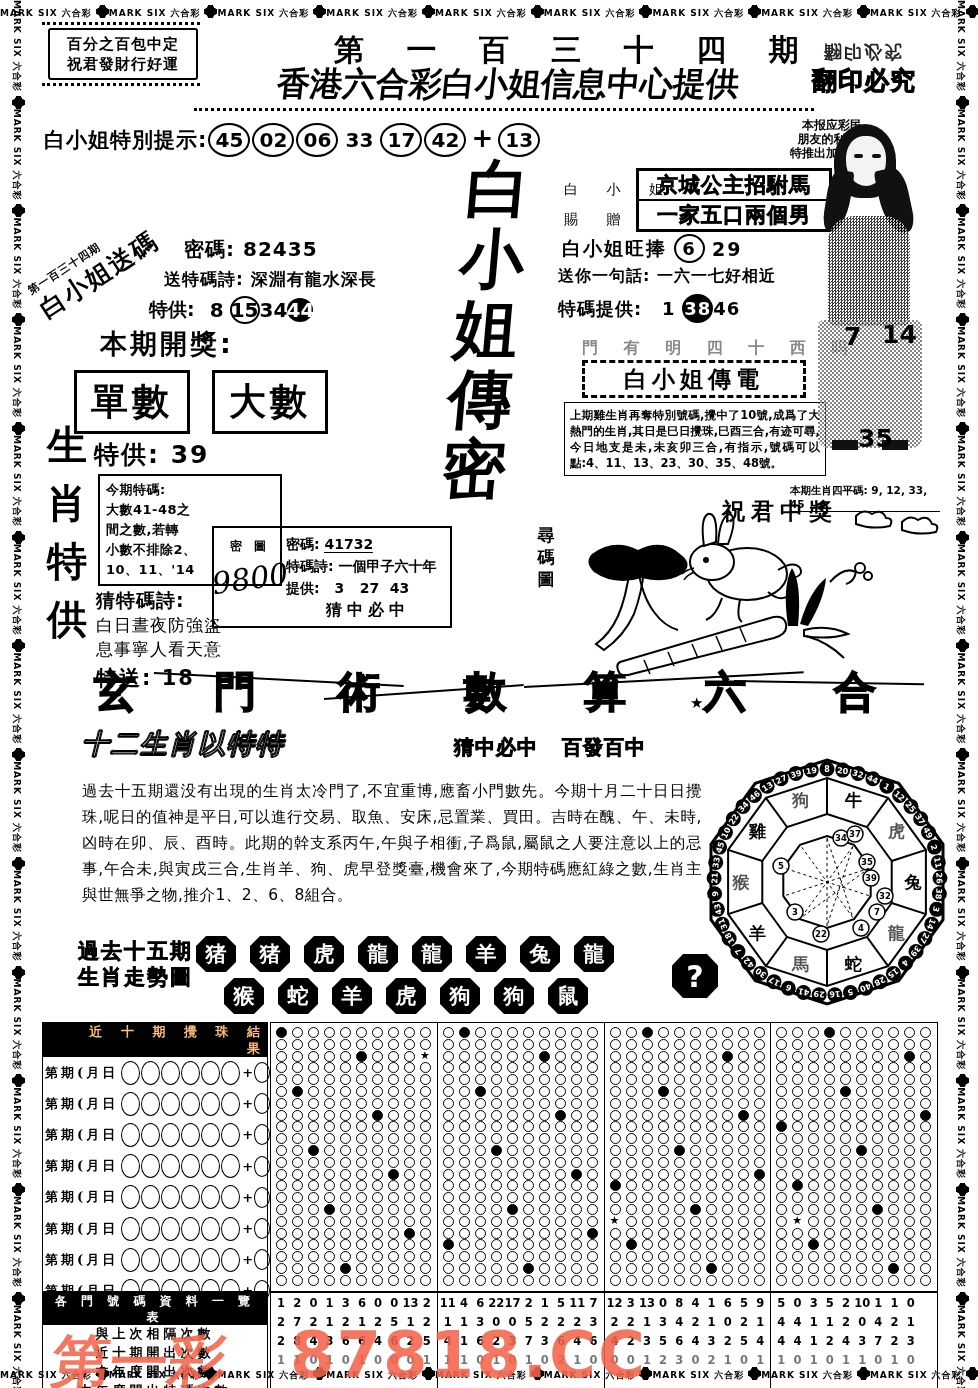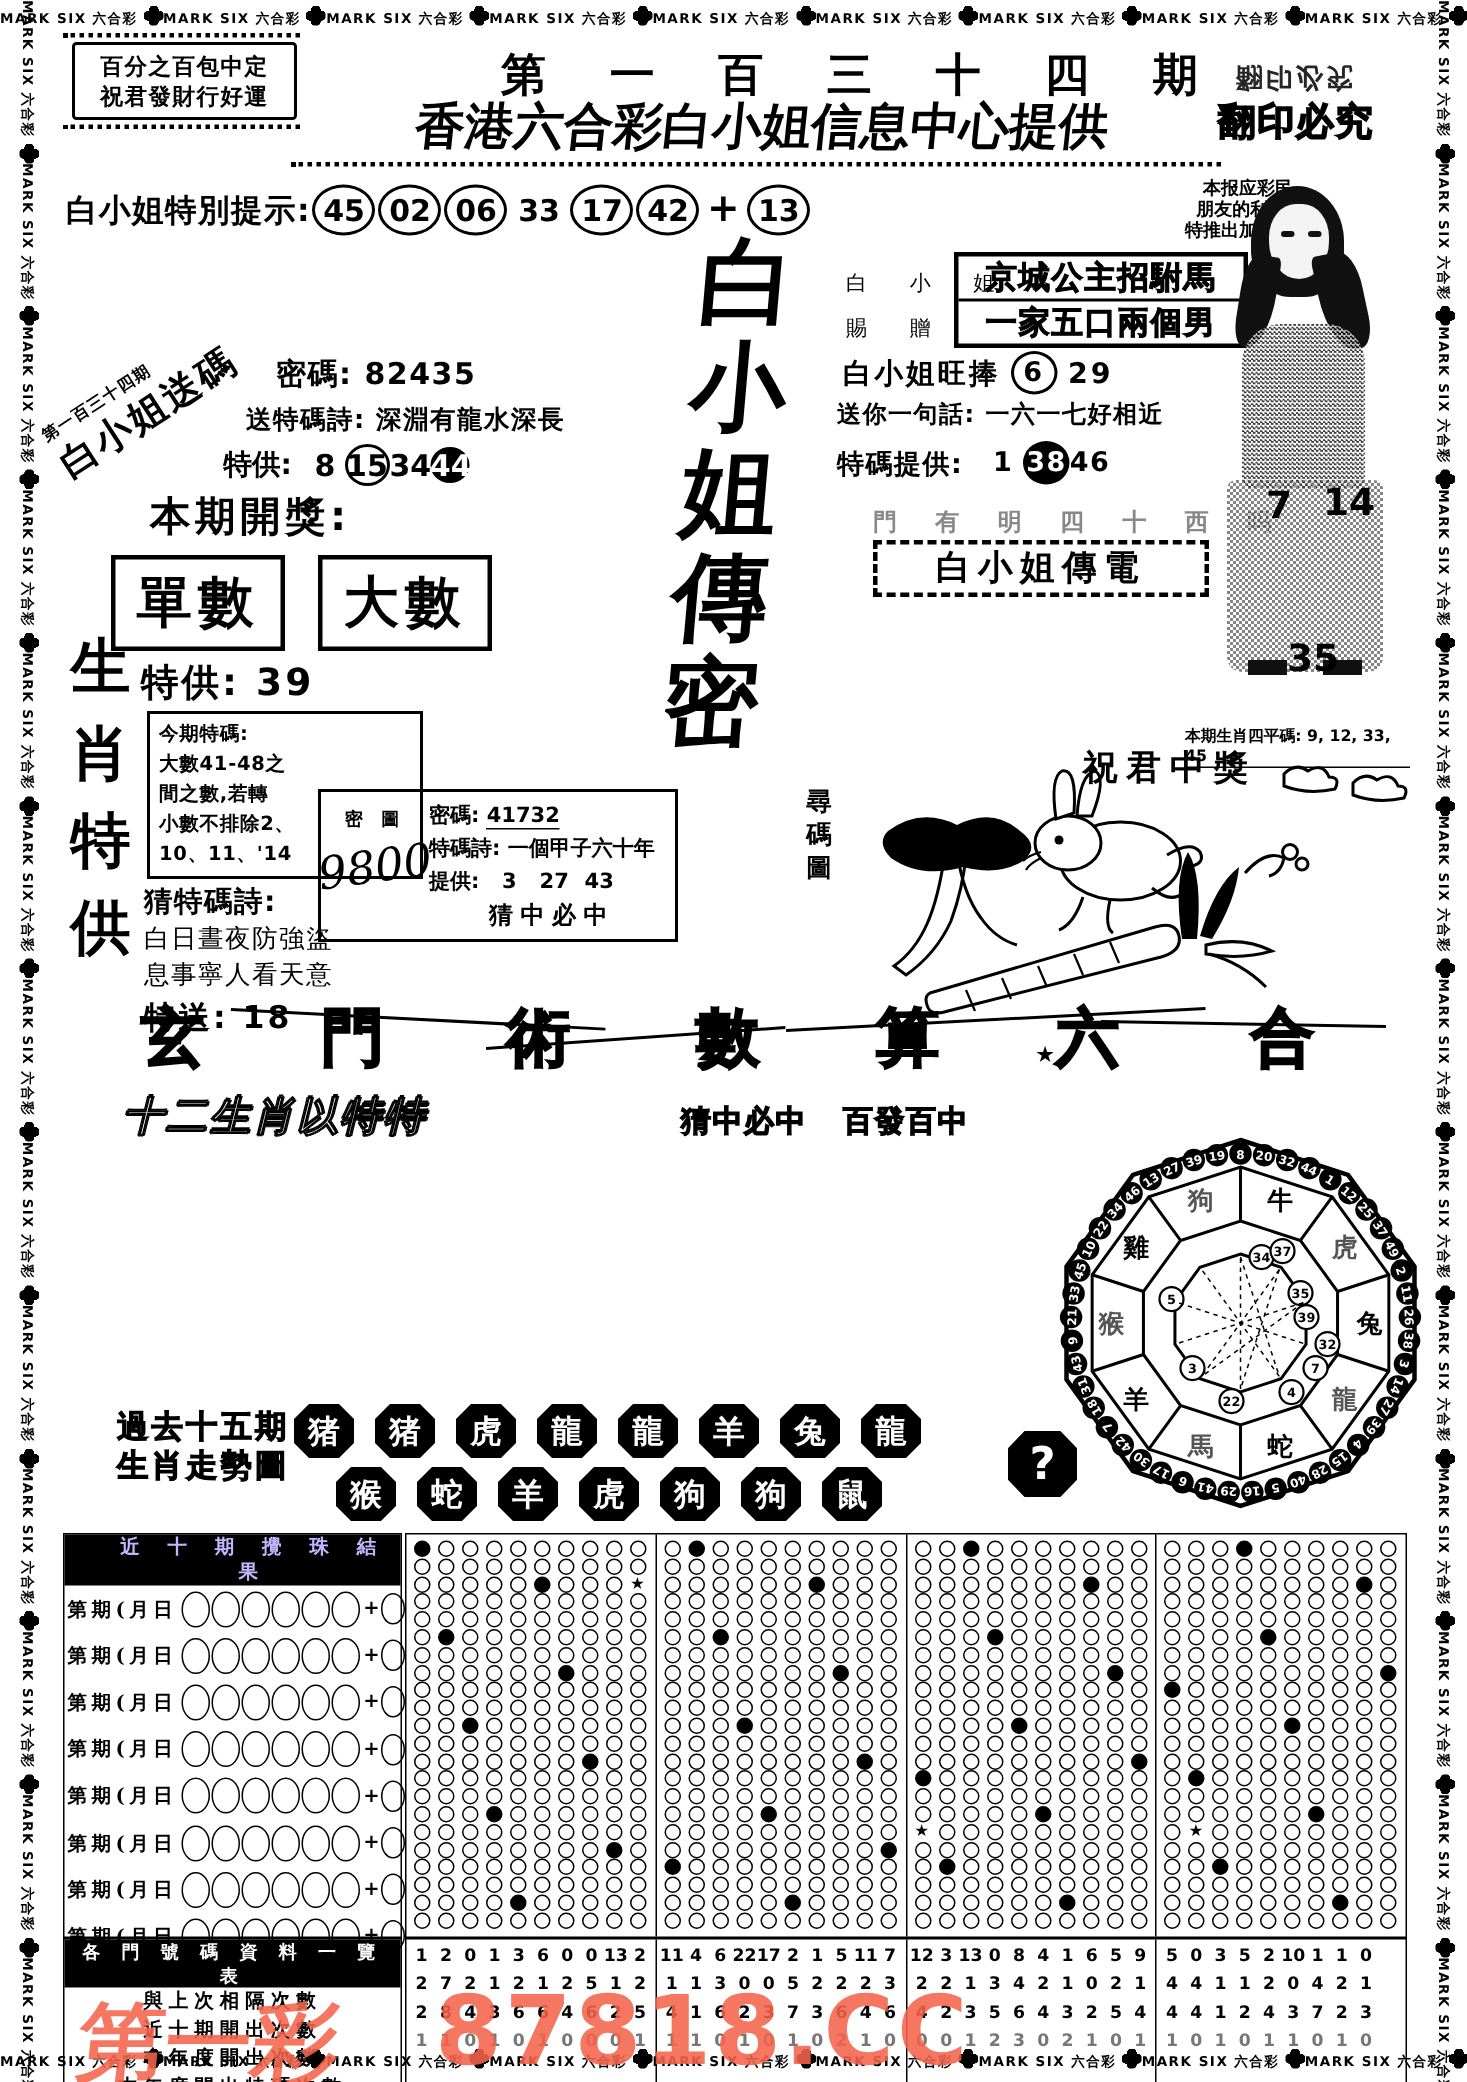--- a/index.html
+++ b/index.html
@@ -198,22 +198,22 @@
      font-family:"DejaVu Serif","Liberation Serif",serif;}
   .qmark{position:absolute;left:638px;top:928px;width:46px;height:44px;background:#000;color:#fff;
      font-size:30px;font-weight:bold;display:flex;align-items:center;justify-content:center;
      clip-path:polygon(24% 0,76% 0,100% 26%,100% 74%,76% 100%,24% 100%,0 74%,0 26%);}
 
   
   .wheel{position:absolute;left:668px;top:728px;width:250px;height:255px;}
 
   
   .tbl-left{position:absolute;left:8px;top:996px;width:224px;height:268px;border:1px solid #000;}
-  .tbl-left .hdr{background:#000;color:#c4b5fd;font-size:13px;font-weight:bold;letter-spacing:7px;
-     text-align:center;line-height:17px;padding-left:28px;}
+  .tbl-left .hdr{background:#000;color:#fdba74;font-size:13px;font-weight:bold;letter-spacing:7px;
+     text-align:right;line-height:17px;padding-left:28px;}
   .tl-row{display:flex;align-items:center;height:31.2px;font-size:13px;font-weight:bold;
      border-bottom:0px solid #000;padding-left:2px;}
   .tl-row .lbl{white-space:nowrap;letter-spacing:3px;font-family:"DejaVu Serif",serif;}
   .tl-row .circs{display:flex;align-items:center;margin-left:3px;}
   .oc{width:17px;height:22px;border:1.4px solid #000;border-radius:50%;margin-right:1px;}
   .oc.sm{width:14px;height:19px;}
   .tl-row .pl{font-size:13px;margin:0 1px;}
 
   .tbl-mid{position:absolute;left:236px;top:996px;width:666px;height:268px;border:1px solid #000;
      display:flex;}
@@ -399,20 +399,21 @@
       <span>送你一句話:</span>
       <span>一六一七好相近</span>
     </div>
     <div class="r-line3">
       <span>特碼提供:</span>
       <span id="temacode-nums"><span class="" style="display:inline-block;width:27px;text-align:center;">1</span><span class="rb fill" style="">38</span><span class="" style="display:inline-block;width:27px;text-align:center;">46</span></span>
     </div>
 
     <div class="faint-row">門 有 明 四 十 西 吗</div>
     <div class="chuandian">白小姐傳電</div>
+    <div class="news-box">上期雞生肖再奪特別號碼,攪中了10號,成爲了大熱門的生肖,其日是巳日攪珠,巳酉三合,有迹可尋,今日地支是未,未亥卯三合,有指示,號碼可以點:4、11、13、23、30、35、48號。</div>
 
     <div class="girl">
       <div class="head"></div>
       <div class="face"></div>
       <div class="eye" style="left:50px;top:30px"></div>
       <div class="eye" style="left:68px;top:30px"></div>
       <div class="hair-l"></div>
       <div class="hair-r"></div>
       <div class="top"></div>
       <div class="skirt"></div>
@@ -474,20 +475,21 @@
       <div class="streak" style="left:640px;top:16px;width:190px;transform:rotate(1deg)"></div>
       <div class="star" style="left:596px;top:30px">★</div>
     </div>
 
     <div class="sub-left">十二生肖以特特</div>
     <div class="sub-mid">
       <span>猜中必中</span>
       <span>百發百中</span>
     </div>
 
+    <div class="body-text">過去十五期還没有出現的生肖太冷門了,不宜重博,應畜小門數先。今期十月二十日日攪珠,呢日的值神是平日,可以進行交易、取魚、安床,忌置業、買田。吉時在醜、午、未時,凶時在卯、辰、酉時。此期的幹支系丙午,午與子相衝,子爲鼠,屬鼠之人要注意以上的忌事,午合未,與寅戌三合,生肖羊、狗、虎早登獎臺,機會來了,今期特碼應紅綠之數,生肖主與世無爭之物,推介1、2、6、8組合。</div>
 
     <div class="trend-label">
       <div>過去十五期</div>
       <div>生肖走勢圖</div>
     </div>
     <div class="zrow" id="zrow1" style="left:162px;top:910px;">
         <div class="zani">猪</div>
         <div class="zani">猪</div>
         <div class="zani">虎</div>
         <div class="zani">龍</div>

